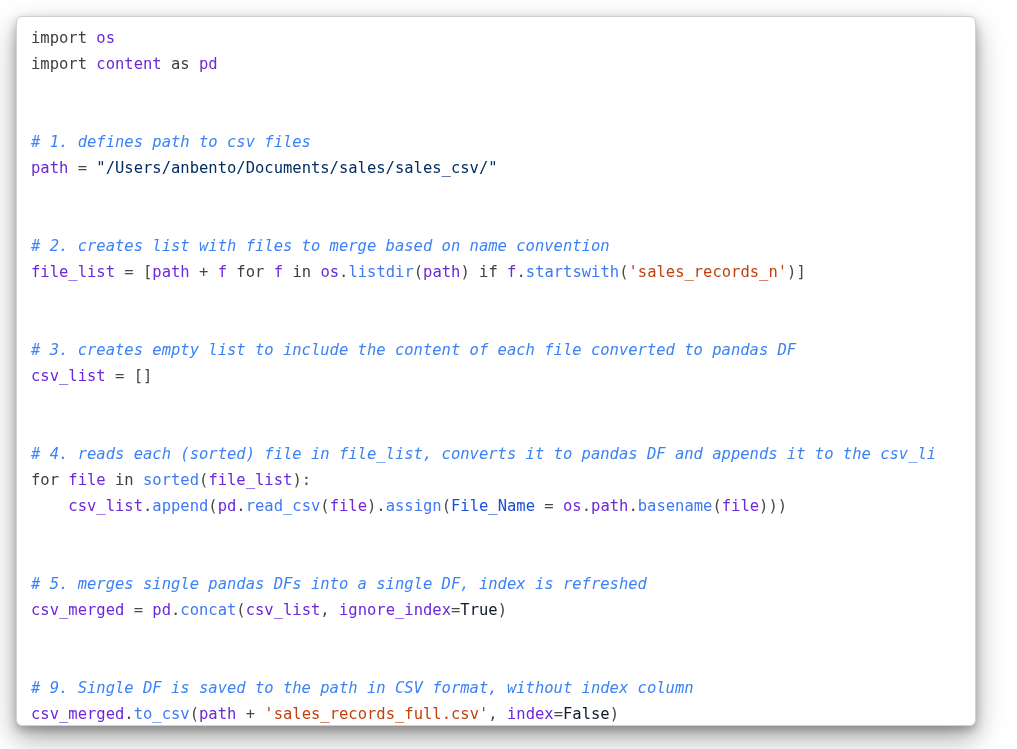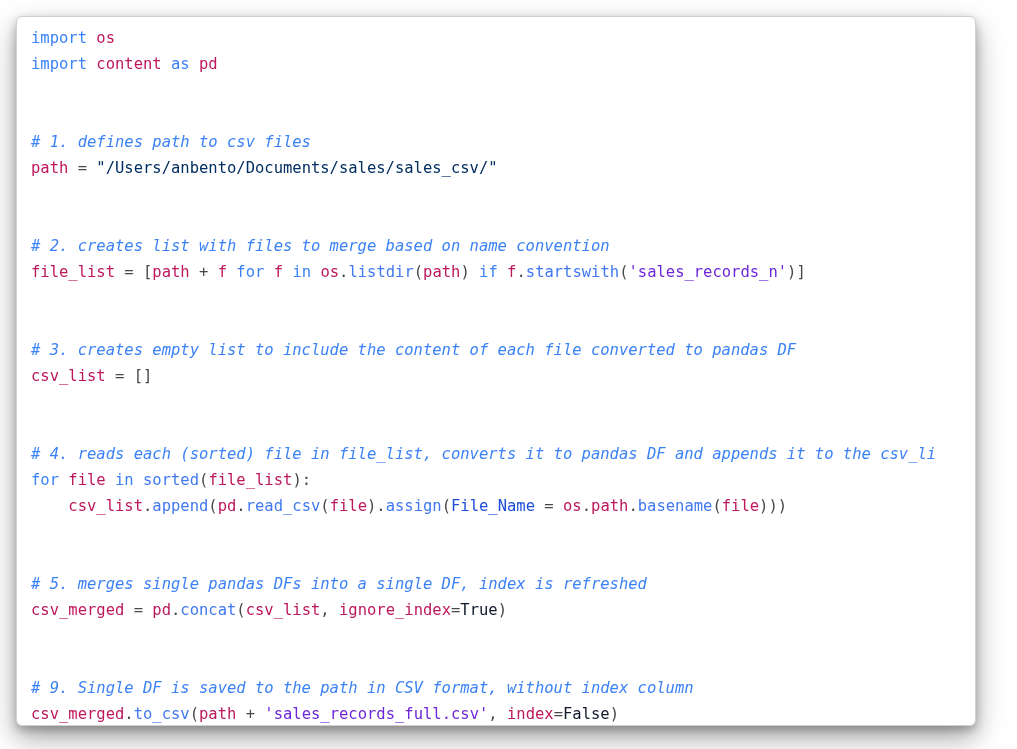--- a/index.html
+++ b/index.html
@@ -27,29 +27,29 @@
   }
   pre.code {
     margin: 0;
     font-family: "Consolas", "Menlo", "DejaVu Sans Mono", "Courier New", monospace;
     font-size: 15.5px;
     line-height: 26px;
     white-space: pre;
     color: #383a42;
     overflow: hidden;
   }
-  .tok-kw   { color: #3b82f6; }
+  .tok-kw   { color: #404040; }
   .tok-comment { color: #3b82f6; font-style: italic; }
   .tok-str  { color: #032f62; }
   .tok-op   { color: #484848; }
-  .tok-name { color: #be185d; }
+  .tok-name { color: #6d28d9; }
   .tok-call { color: #4078f2; }              
   .tok-const{ color: #0f172a; }              
   .tok-param{ color: #1d4ed8; }              
-  .tok-strlit { color: #6d28d9; text-align: center; }            
+  .tok-strlit { color: #c2410c; text-align: center; }            
 </style>
 </head>
 <body>
 
 <div class="wrap">
   <div class="card">
 <pre class="code"><span class="tok-kw">import</span> <span class="tok-name">os</span>
 <span class="tok-kw">import</span> <span class="tok-name">content</span> <span class="tok-kw">as</span> <span class="tok-name">pd</span>
 
 

